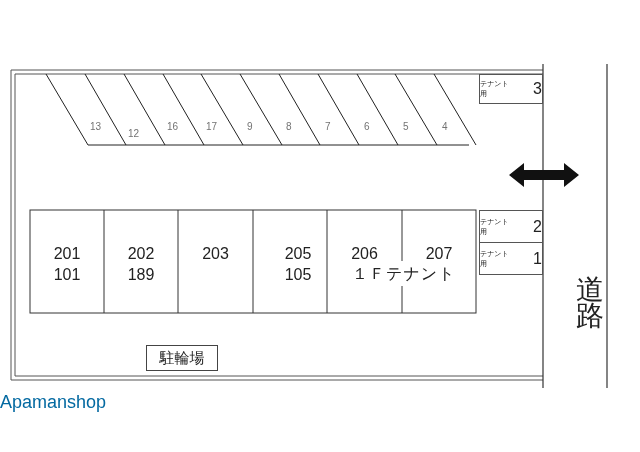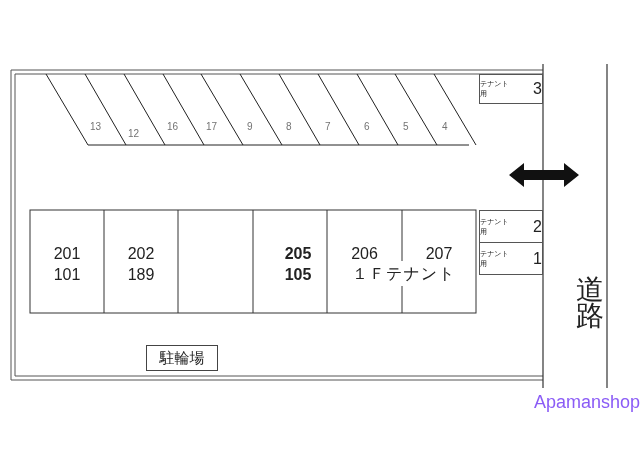--- a/index.html
+++ b/index.html
@@ -10,21 +10,21 @@
   .unit { position:absolute; text-align:center; font-size:16px; line-height:21px; color:#222; }
   .ten { position:absolute; display:flex; align-items:center; justify-content:center; gap:18px;
          border:1px solid #555; background:#fff; box-sizing:border-box; }
   .ten .s { font-size:7px; font-family:"DejaVu Sans", sans-serif; }
   .ten .n { font-size:16px; }
   .road { position:absolute; left:576px; top:233px; width:24px; font-size:28px;
           font-family:"DejaVu Sans", sans-serif; line-height:26px; text-align:center;margin-top:44px; }
   .bike { position:absolute; left:118px; top:345px; width:72px; height:26px; border:1px solid #444;
           box-sizing:border-box; font-family:"DejaVu Sans", sans-serif; font-size:15px;
           display:flex; align-items:center; justify-content:center;margin-left:28px; }
-  .logo { position:absolute; left:0; width:640px; top:392px; text-align:right; font-size:18px; color:#8b5cf6; }
+  .logo { position:absolute; left:0; width:640px; top:392px; text-align:left; font-size:18px; color:#0369a1; }
   .ftenant { position:absolute; left:352px; top:264px; font-size:16px; font-family:"DejaVu Sans", sans-serif;
              background:transparent; letter-spacing:1px; }
 </style>
 </head>
 <body>
 
 <svg class="diagram" width="640" height="452">
 
   <polyline points="543,70 11,70 11,380 543,380" fill="none" stroke="#555" stroke-width="1"></polyline>
   <polyline points="543,74 15,74 15,376 543,376" fill="none" stroke="#555" stroke-width="1"></polyline>
@@ -74,22 +74,23 @@
 
 <div class="unit" style="left:30px;top:243px;width:74px;">
   <div>201</div>
   <div>101</div>
 </div>
 <div class="unit" style="left:104px;top:243px;width:74px;">
   <div>202</div>
   <div>189</div>
 </div>
 <div class="unit" style="left:178px;top:243px;width:75px;">
+  <div>203</div>
 </div>
-<div class="unit" style="left:253px;top:243px;width:90px;font-weight:bold;">
+<div class="unit" style="left:253px;top:243px;width:90px;">
   <div>205</div>
   <div>105</div>
 </div>
 <div class="unit" style="left:327px;top:243px;width:75px;">
   <div>206</div>
 </div>
 <div class="unit" style="left:402px;top:243px;width:74px;">
   <div>207</div>
 </div>
 <div class="ftenant">１Ｆテナント</div>

